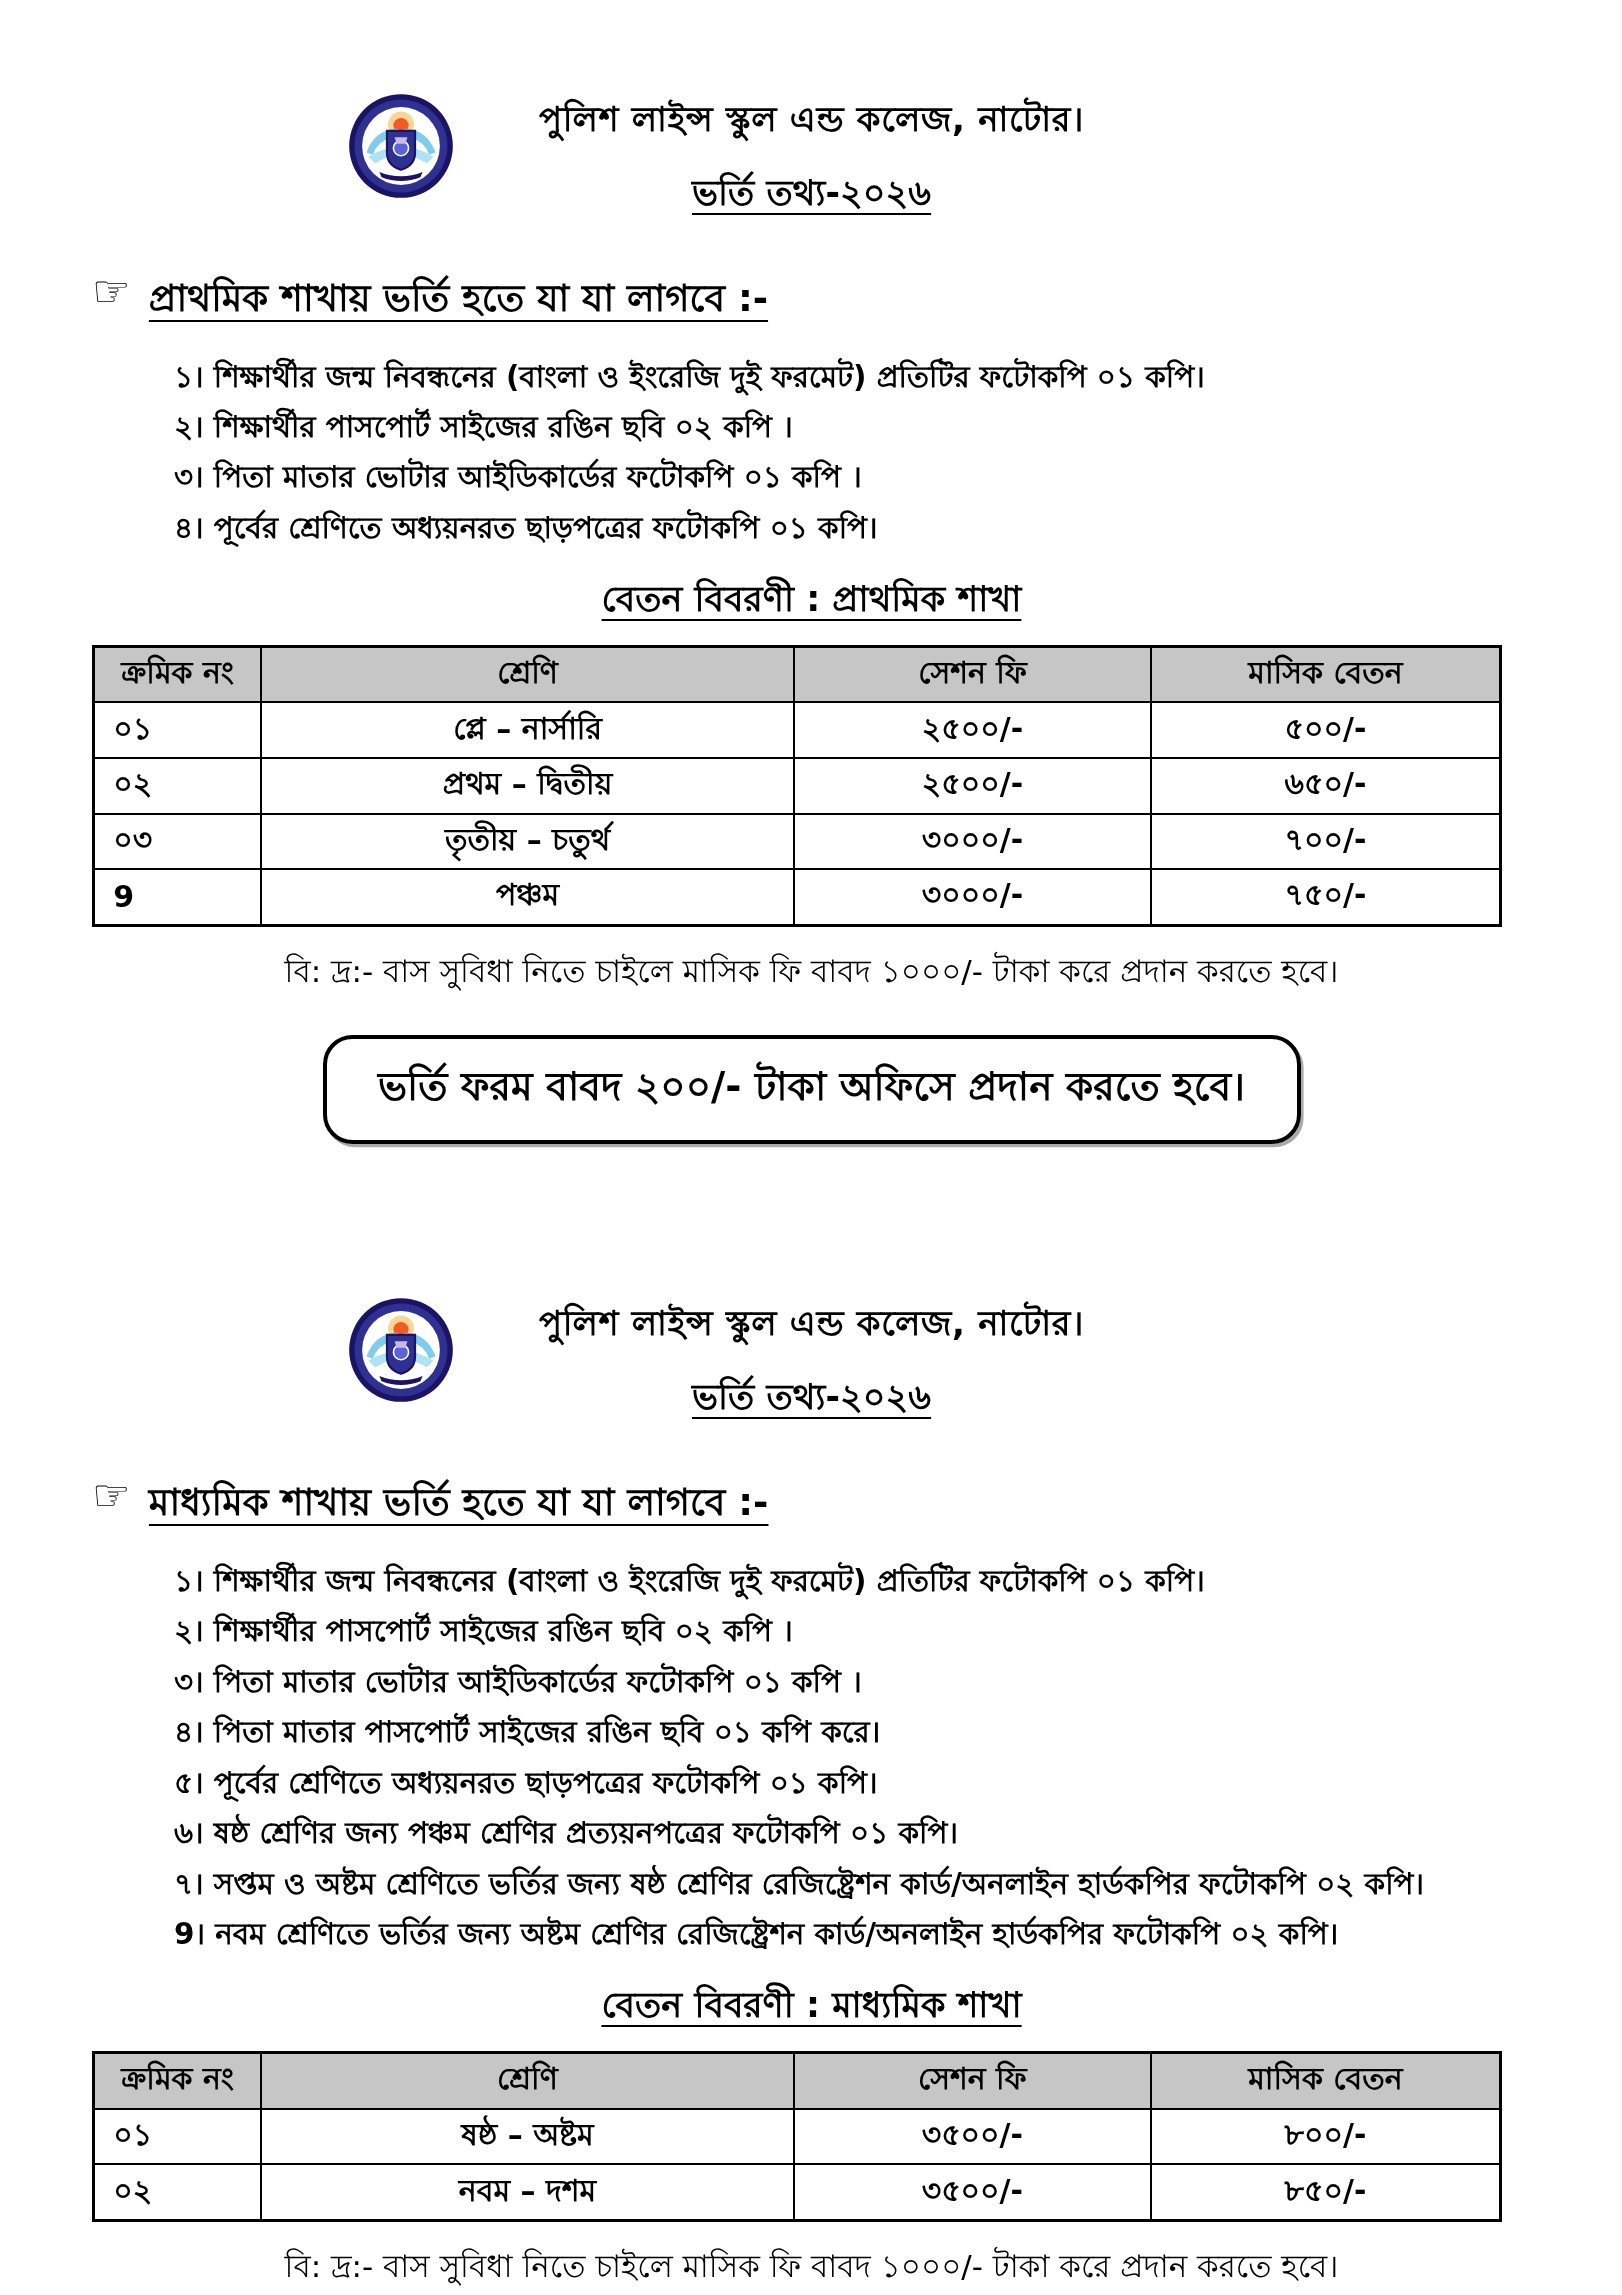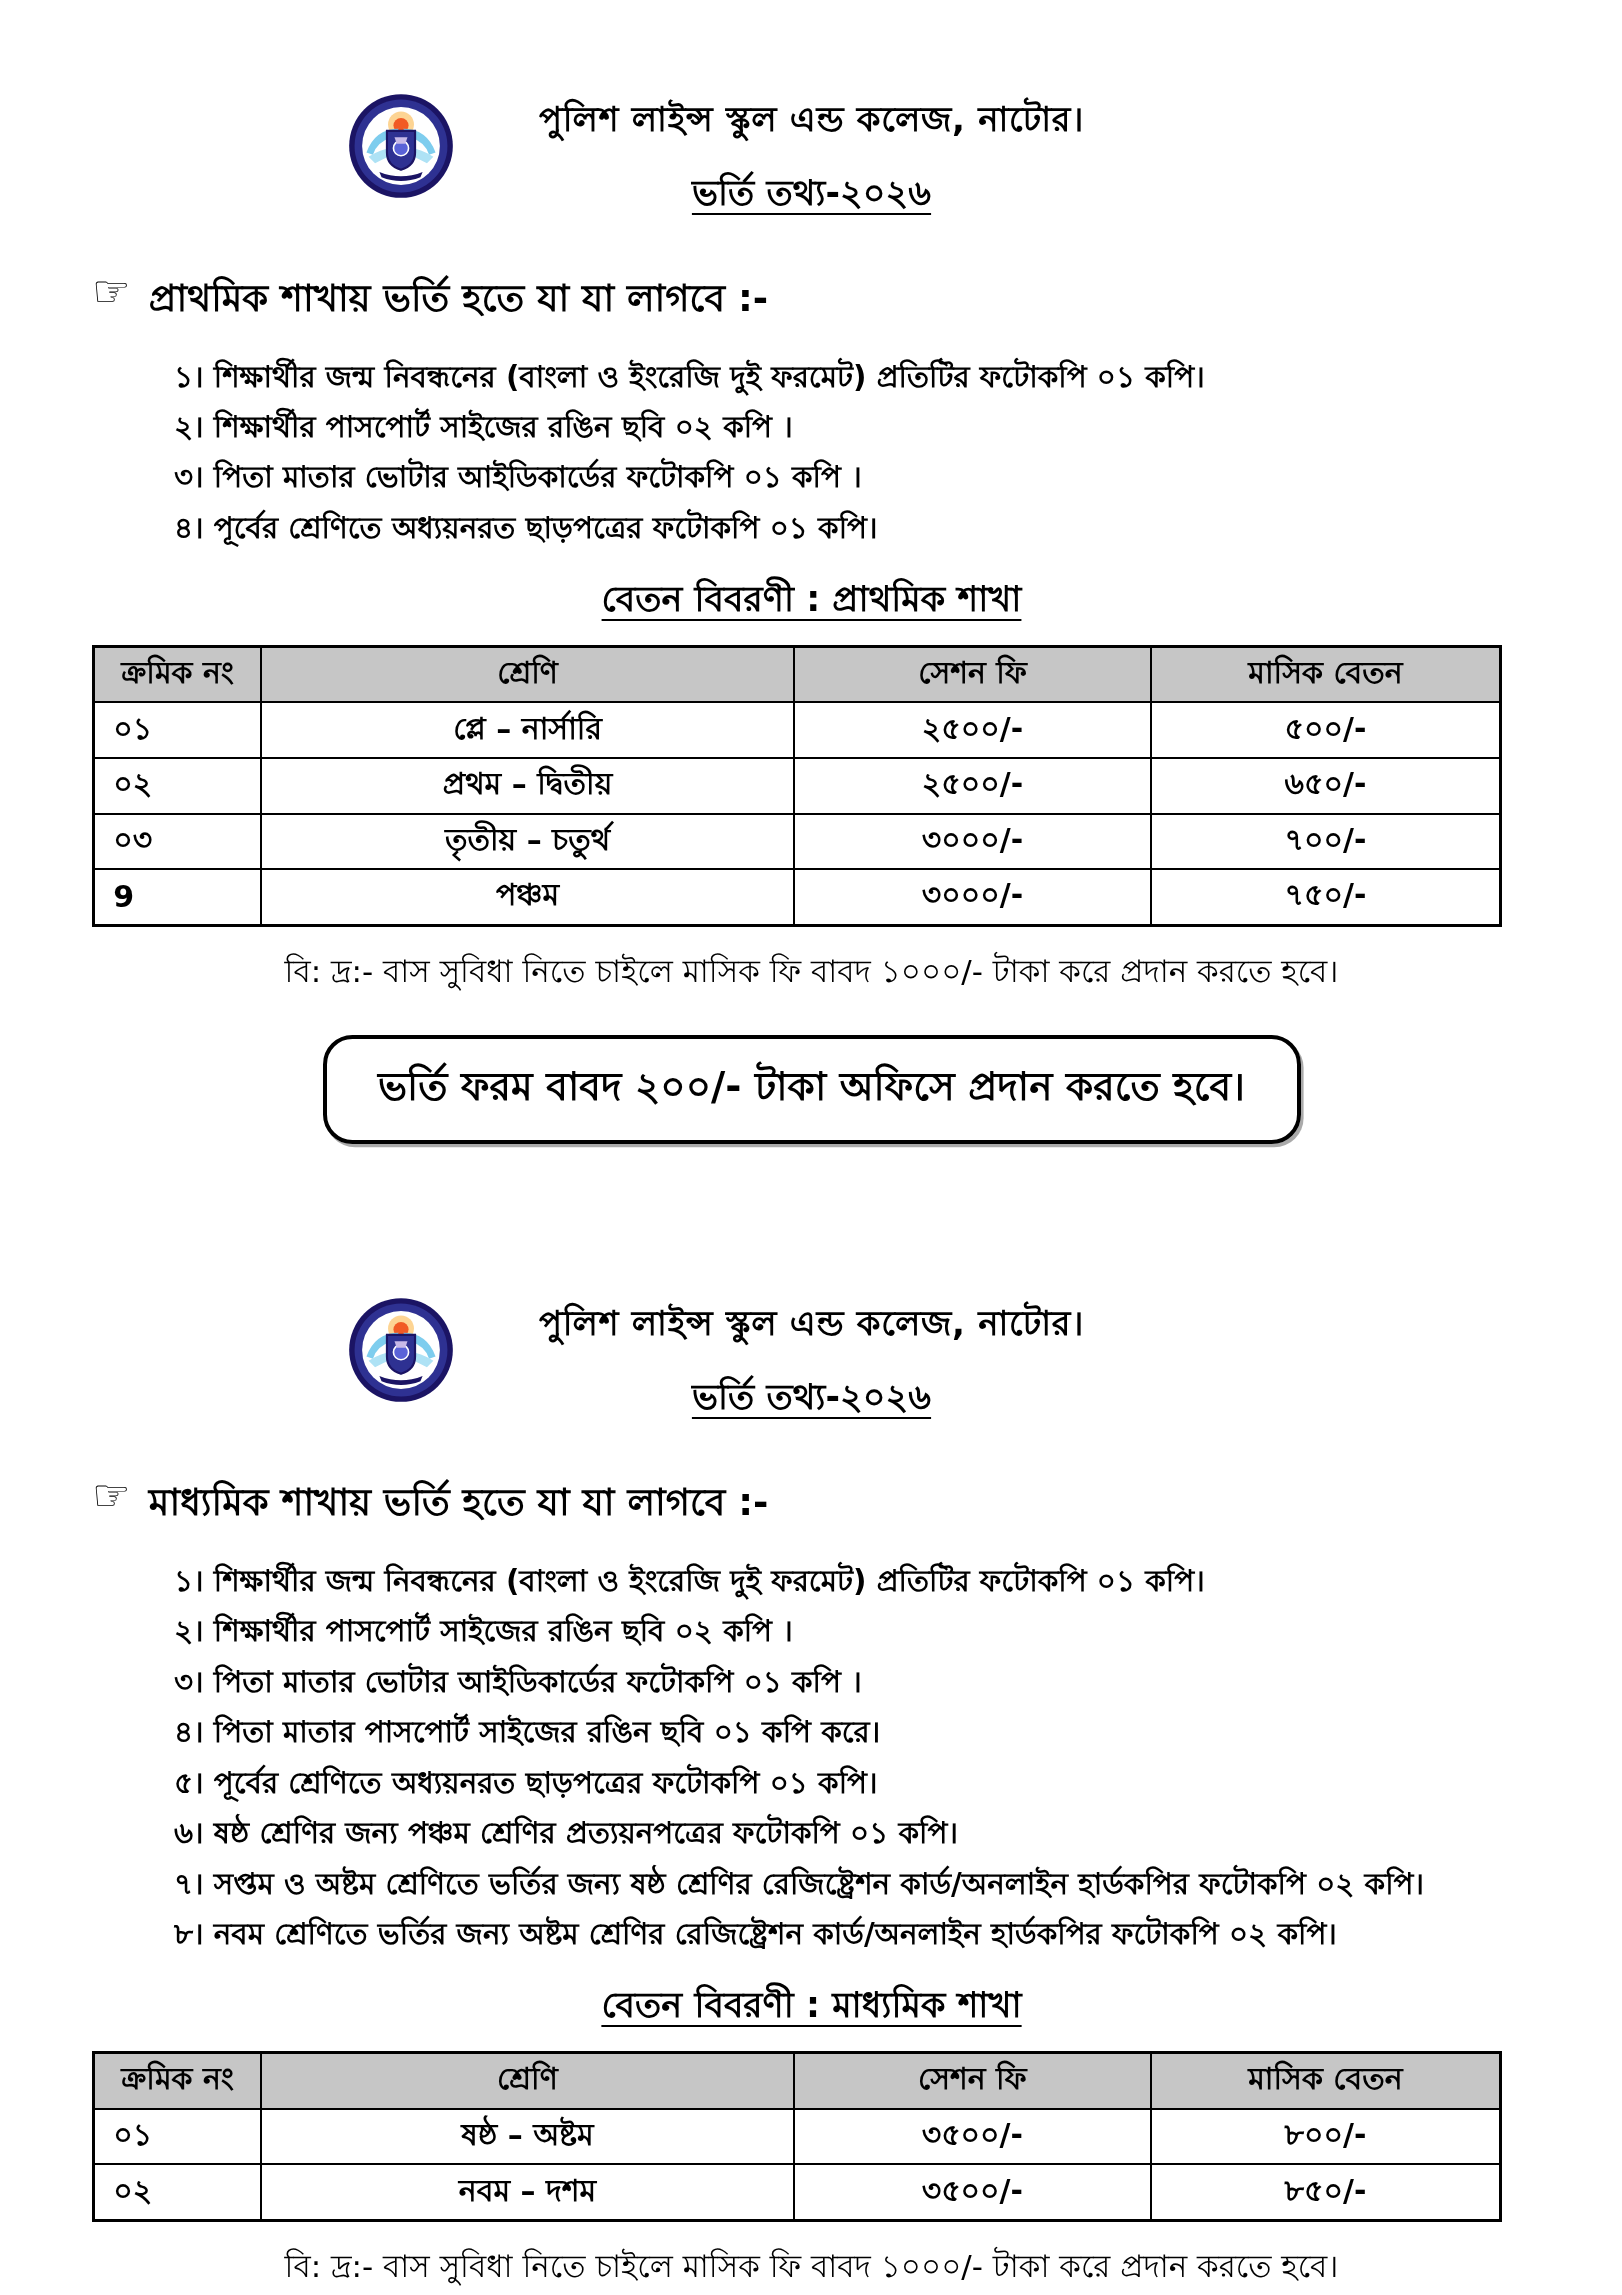--- a/index.html
+++ b/index.html
@@ -50,20 +50,21 @@
     margin-top: 44px;
   }
   .hand-icon {
     font-size: 43px;
     line-height: 1;
     margin-top: 1.3px;
   }
   .req-heading {
     font-size: 37px;
     font-weight: bold;
+    text-decoration: underline;
     text-decoration-thickness: 2px;
     text-underline-offset: 9.2px;
   }
   .req-list { list-style: none; margin-top: 30px; }
   .req-list li {
     font-size: 29.4px;
     font-weight: bold;
     padding-left: 82px;
     margin-bottom: 19.6px;
     line-height: 1.05;
@@ -240,21 +241,21 @@
     </div>
 
     <ul class="req-list">
       <li>১। শিক্ষার্থীর জন্ম নিবন্ধনের (বাংলা ও ইংরেজি দুই ফরমেট) প্রতিটির ফটোকপি ০১ কপি।</li>
       <li>২। শিক্ষার্থীর পাসপোর্ট সাইজের রঙিন ছবি ০২ কপি ।</li>
       <li>৩। পিতা মাতার ভোটার আইডিকার্ডের ফটোকপি ০১ কপি ।</li>
       <li>৪। পিতা মাতার পাসপোর্ট সাইজের রঙিন ছবি ০১ কপি করে।</li>
       <li>৫। পূর্বের শ্রেণিতে অধ্যয়নরত ছাড়পত্রের ফটোকপি ০১ কপি।</li>
       <li>৬। ষষ্ঠ শ্রেণির জন্য পঞ্চম শ্রেণির প্রত্যয়নপত্রের ফটোকপি ০১ কপি।</li>
       <li>৭। সপ্তম ও অষ্টম শ্রেণিতে ভর্তির জন্য ষষ্ঠ শ্রেণির রেজিষ্ট্রেশন কার্ড/অনলাইন হার্ডকপির ফটোকপি ০২ কপি।</li>
-      <li>৮। নবম শ্রেণিতে ভর্তির জন্য অষ্টম শ্রেণির রেজিষ্ট্রেশন কার্ড/অনলাইন হার্ডকপির ফটোকপি ০২ কপি।</li>
+      <li>9। নবম শ্রেণিতে ভর্তির জন্য অষ্টম শ্রেণির রেজিষ্ট্রেশন কার্ড/অনলাইন হার্ডকপির ফটোকপি ০২ কপি।</li>
     </ul>
 
     <div class="table-title">বেতন বিবরণী : মাধ্যমিক শাখা</div>
 
     <table class="fee-table">
       <colgroup>
         <col class="col-serial">
           <col class="col-class">
           <col class="col-session">
           <col class="col-monthly">

